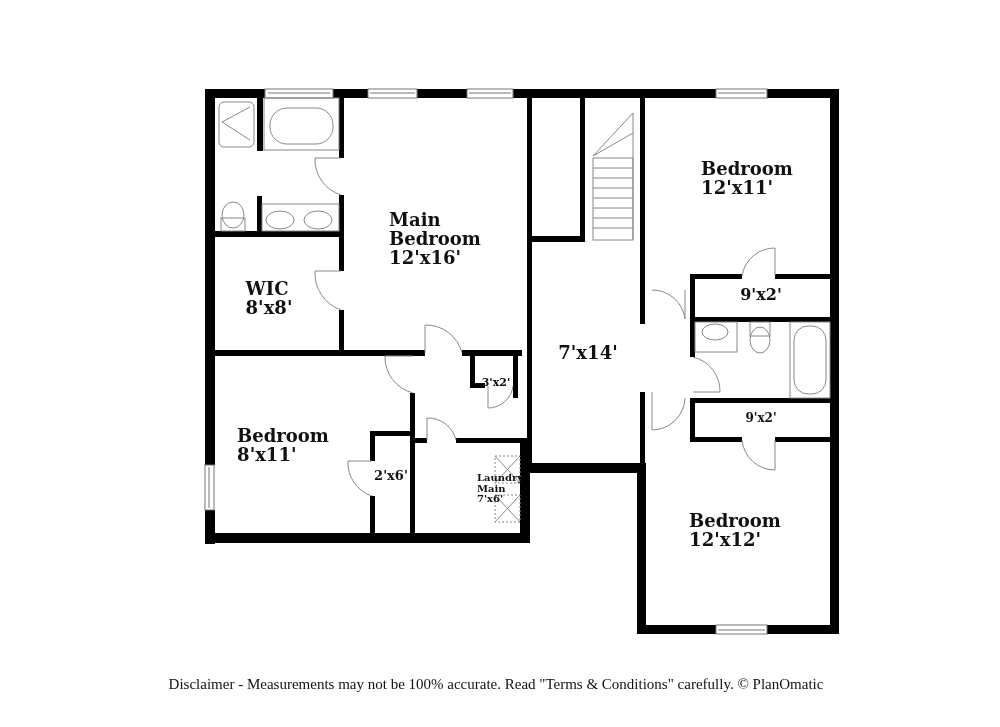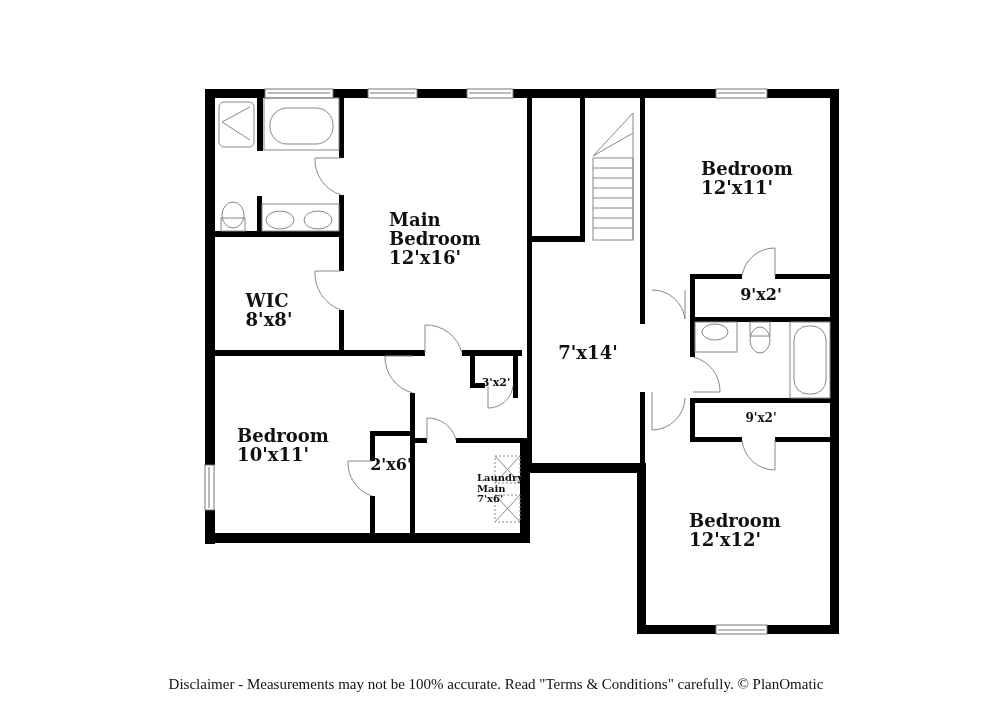--- a/index.html
+++ b/index.html
@@ -143,41 +143,41 @@
 <div id="labels">
     <div class="lbl" style="left: 435px; top: 181px; font-size: 18px; margin-top: 30px;">
       <span>Main</span>
       <span>Bedroom</span>
       <span>12'x16'</span>
     </div>
     <div class="lbl" style="left: 747px; top: 160px; font-size: 18px;">
       <span>Bedroom</span>
       <span>12'x11'</span>
     </div>
-    <div class="lbl" style="left: 269px; top: 292px; font-size: 18px;">
+    <div class="lbl" style="left: 269px; top: 280px; font-size: 18px;">
       <span>WIC</span>
       <span>8'x8'</span>
     </div>
     <div class="lbl" style="left: 761px; top: 287px; font-size: 16px;">
       <span>9'x2'</span>
     </div>
     <div class="lbl" style="left: 588px; top: 344px; font-size: 18px;">
       <span>7'x14'</span>
     </div>
     <div class="lbl" style="left: 496px; top: 363px; font-size: 11px; margin-top: 14px;">
       <span>3'x2'</span>
     </div>
     <div class="lbl" style="left: 761px; top: 412px; font-size: 12px;">
       <span>9'x2'</span>
     </div>
     <div class="lbl" style="left: 283px; top: 427px; font-size: 18px;">
       <span>Bedroom</span>
-      <span>10'x11'</span>
+      <span>8'x11'</span>
     </div>
-    <div class="lbl" style="left: 391px; top: 457px; font-size: 16px;">
+    <div class="lbl" style="left: 391px; top: 469px; font-size: 13px;">
       <span>2'x6'</span>
     </div>
     <div class="lbl" style="left: 460px; top: 473px; font-size: 10px; margin-left: 40px;">
       <span>Laundry</span>
       <span>Main</span>
       <span>7'x6'</span>
     </div>
     <div class="lbl" style="left: 735px; top: 512px; font-size: 18px;">
       <span>Bedroom</span>
       <span>12'x12'</span>

